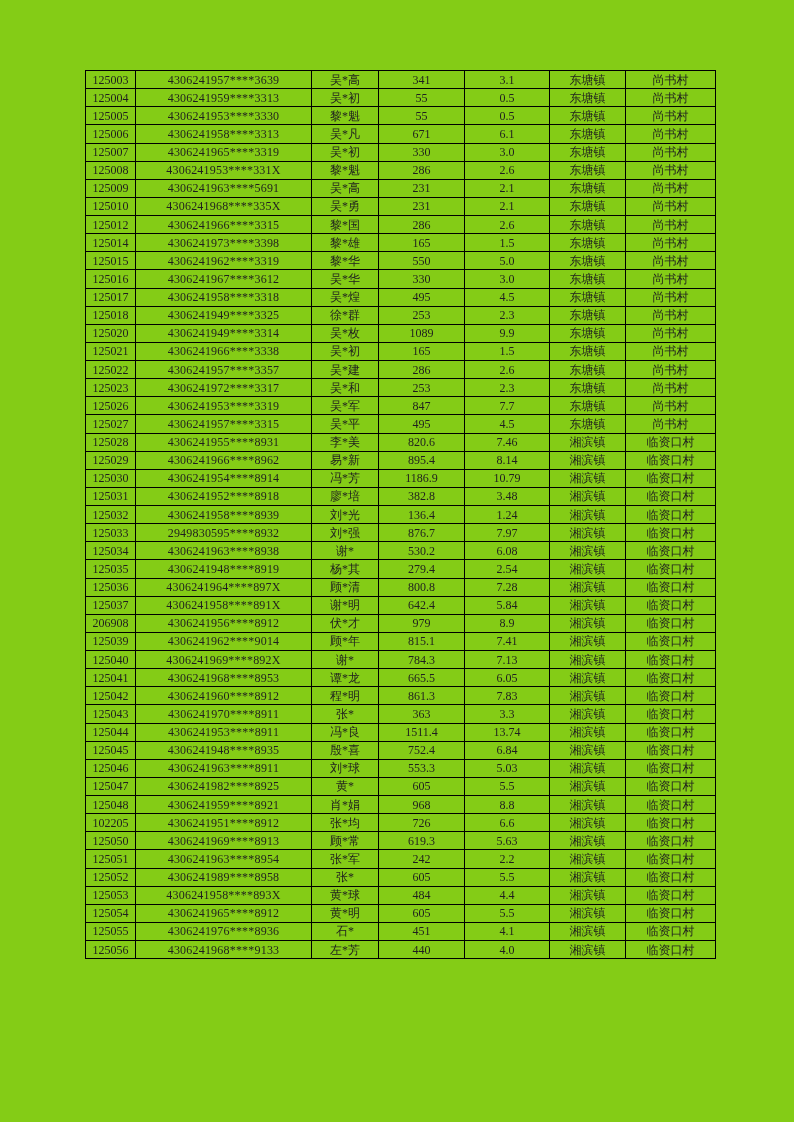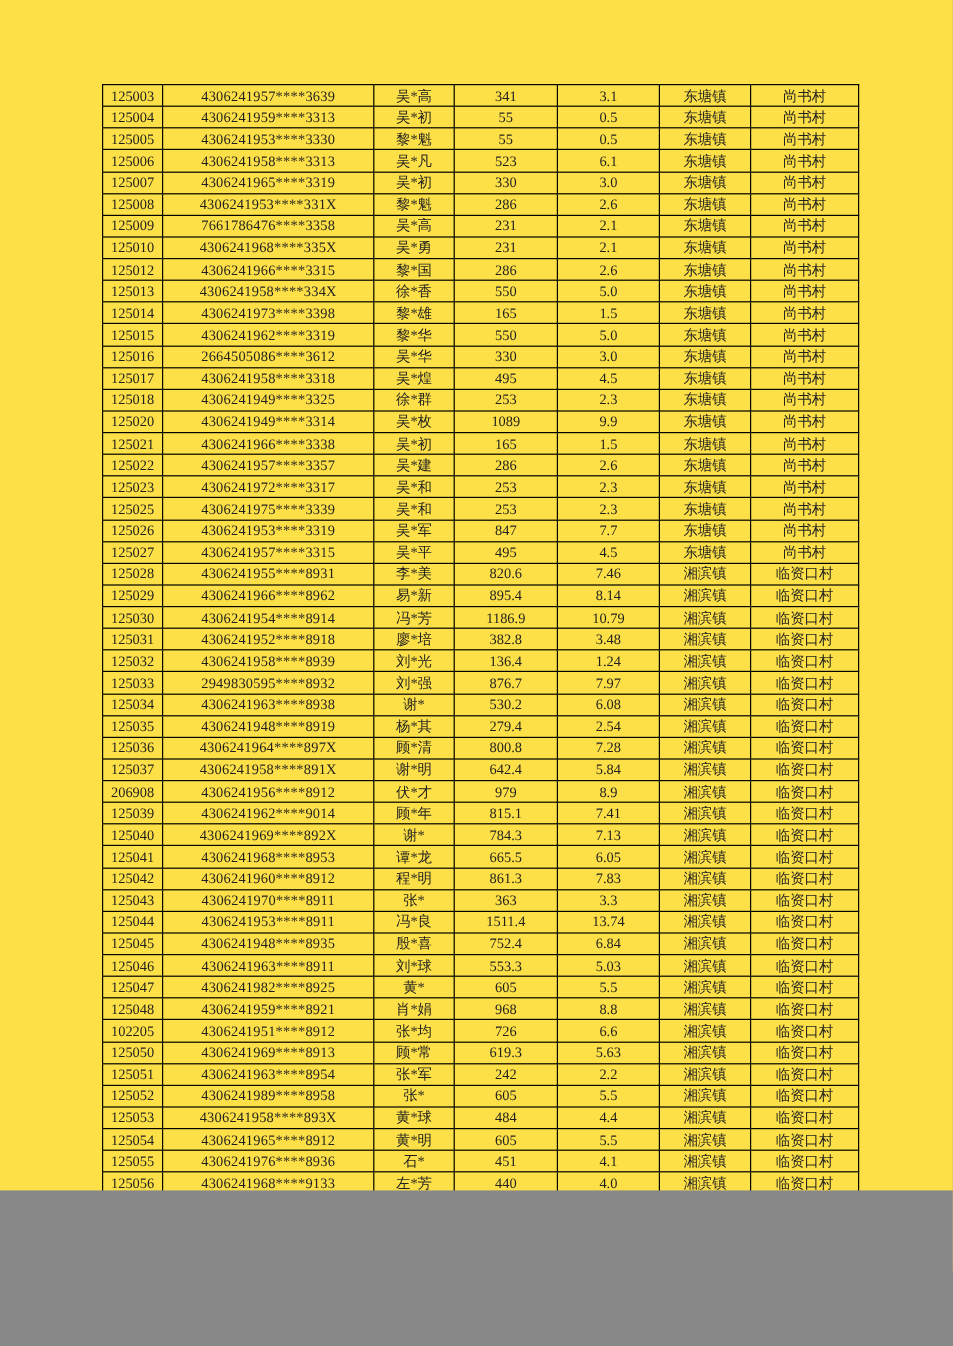--- a/index.html
+++ b/index.html
@@ -3,22 +3,22 @@
 <meta charset="utf-8">
 <style>
   html, body { margin: 0; padding: 0; }
   body {
     background: #888;
     font-family: "Liberation Serif", "DejaVu Serif", serif;
   }
   .page {
     position: relative;
     width: 794px;
-    height: 992px;
-    background: #fde047;
+    height: 1122px;
+    background: #84cc16;
     margin: 0 auto;
     overflow: hidden;
   }
   table.records {
     position: absolute;
     left: 85px;
     top: 70px;
     width: 630px;
     border-collapse: collapse;
     table-layout: fixed;
@@ -80,21 +80,21 @@
           <td class="c-name">黎*魁</td>
           <td class="c-amount">55</td>
           <td class="c-rate">0.5</td>
           <td class="c-town">东塘镇</td>
           <td class="c-village">尚书村</td>
         </tr>
         <tr>
           <td class="c-seq">125006</td>
           <td class="c-id">4306241958****3313</td>
           <td class="c-name">吴*凡</td>
-          <td class="c-amount">523</td>
+          <td class="c-amount">671</td>
           <td class="c-rate">6.1</td>
           <td class="c-town">东塘镇</td>
           <td class="c-village">尚书村</td>
         </tr>
         <tr>
           <td class="c-seq">125007</td>
           <td class="c-id">4306241965****3319</td>
           <td class="c-name">吴*初</td>
           <td class="c-amount">330</td>
           <td class="c-rate">3.0</td>
@@ -105,21 +105,21 @@
           <td class="c-seq">125008</td>
           <td class="c-id">4306241953****331X</td>
           <td class="c-name">黎*魁</td>
           <td class="c-amount">286</td>
           <td class="c-rate">2.6</td>
           <td class="c-town">东塘镇</td>
           <td class="c-village">尚书村</td>
         </tr>
         <tr>
           <td class="c-seq">125009</td>
-          <td class="c-id">7661786476****3358</td>
+          <td class="c-id">4306241963****5691</td>
           <td class="c-name">吴*高</td>
           <td class="c-amount">231</td>
           <td class="c-rate">2.1</td>
           <td class="c-town">东塘镇</td>
           <td class="c-village">尚书村</td>
         </tr>
         <tr>
           <td class="c-seq">125010</td>
           <td class="c-id">4306241968****335X</td>
           <td class="c-name">吴*勇</td>
@@ -131,49 +131,40 @@
         <tr>
           <td class="c-seq">125012</td>
           <td class="c-id">4306241966****3315</td>
           <td class="c-name">黎*国</td>
           <td class="c-amount">286</td>
           <td class="c-rate">2.6</td>
           <td class="c-town">东塘镇</td>
           <td class="c-village">尚书村</td>
         </tr>
         <tr>
-          <td class="c-seq">125013</td>
-          <td class="c-id">4306241958****334X</td>
-          <td class="c-name">徐*香</td>
-          <td class="c-amount">550</td>
-          <td class="c-rate">5.0</td>
-          <td class="c-town">东塘镇</td>
-          <td class="c-village">尚书村</td>
-        </tr>
-        <tr>
           <td class="c-seq">125014</td>
           <td class="c-id">4306241973****3398</td>
           <td class="c-name">黎*雄</td>
           <td class="c-amount">165</td>
           <td class="c-rate">1.5</td>
           <td class="c-town">东塘镇</td>
           <td class="c-village">尚书村</td>
         </tr>
         <tr>
           <td class="c-seq">125015</td>
           <td class="c-id">4306241962****3319</td>
           <td class="c-name">黎*华</td>
           <td class="c-amount">550</td>
           <td class="c-rate">5.0</td>
           <td class="c-town">东塘镇</td>
           <td class="c-village">尚书村</td>
         </tr>
         <tr>
           <td class="c-seq">125016</td>
-          <td class="c-id">2664505086****3612</td>
+          <td class="c-id">4306241967****3612</td>
           <td class="c-name">吴*华</td>
           <td class="c-amount">330</td>
           <td class="c-rate">3.0</td>
           <td class="c-town">东塘镇</td>
           <td class="c-village">尚书村</td>
         </tr>
         <tr>
           <td class="c-seq">125017</td>
           <td class="c-id">4306241958****3318</td>
           <td class="c-name">吴*煌</td>
@@ -221,29 +212,20 @@
         <tr>
           <td class="c-seq">125023</td>
           <td class="c-id">4306241972****3317</td>
           <td class="c-name">吴*和</td>
           <td class="c-amount">253</td>
           <td class="c-rate">2.3</td>
           <td class="c-town">东塘镇</td>
           <td class="c-village">尚书村</td>
         </tr>
         <tr>
-          <td class="c-seq">125025</td>
-          <td class="c-id">4306241975****3339</td>
-          <td class="c-name">吴*和</td>
-          <td class="c-amount">253</td>
-          <td class="c-rate">2.3</td>
-          <td class="c-town">东塘镇</td>
-          <td class="c-village">尚书村</td>
-        </tr>
-        <tr>
           <td class="c-seq">125026</td>
           <td class="c-id">4306241953****3319</td>
           <td class="c-name">吴*军</td>
           <td class="c-amount">847</td>
           <td class="c-rate">7.7</td>
           <td class="c-town">东塘镇</td>
           <td class="c-village">尚书村</td>
         </tr>
         <tr>
           <td class="c-seq">125027</td>

